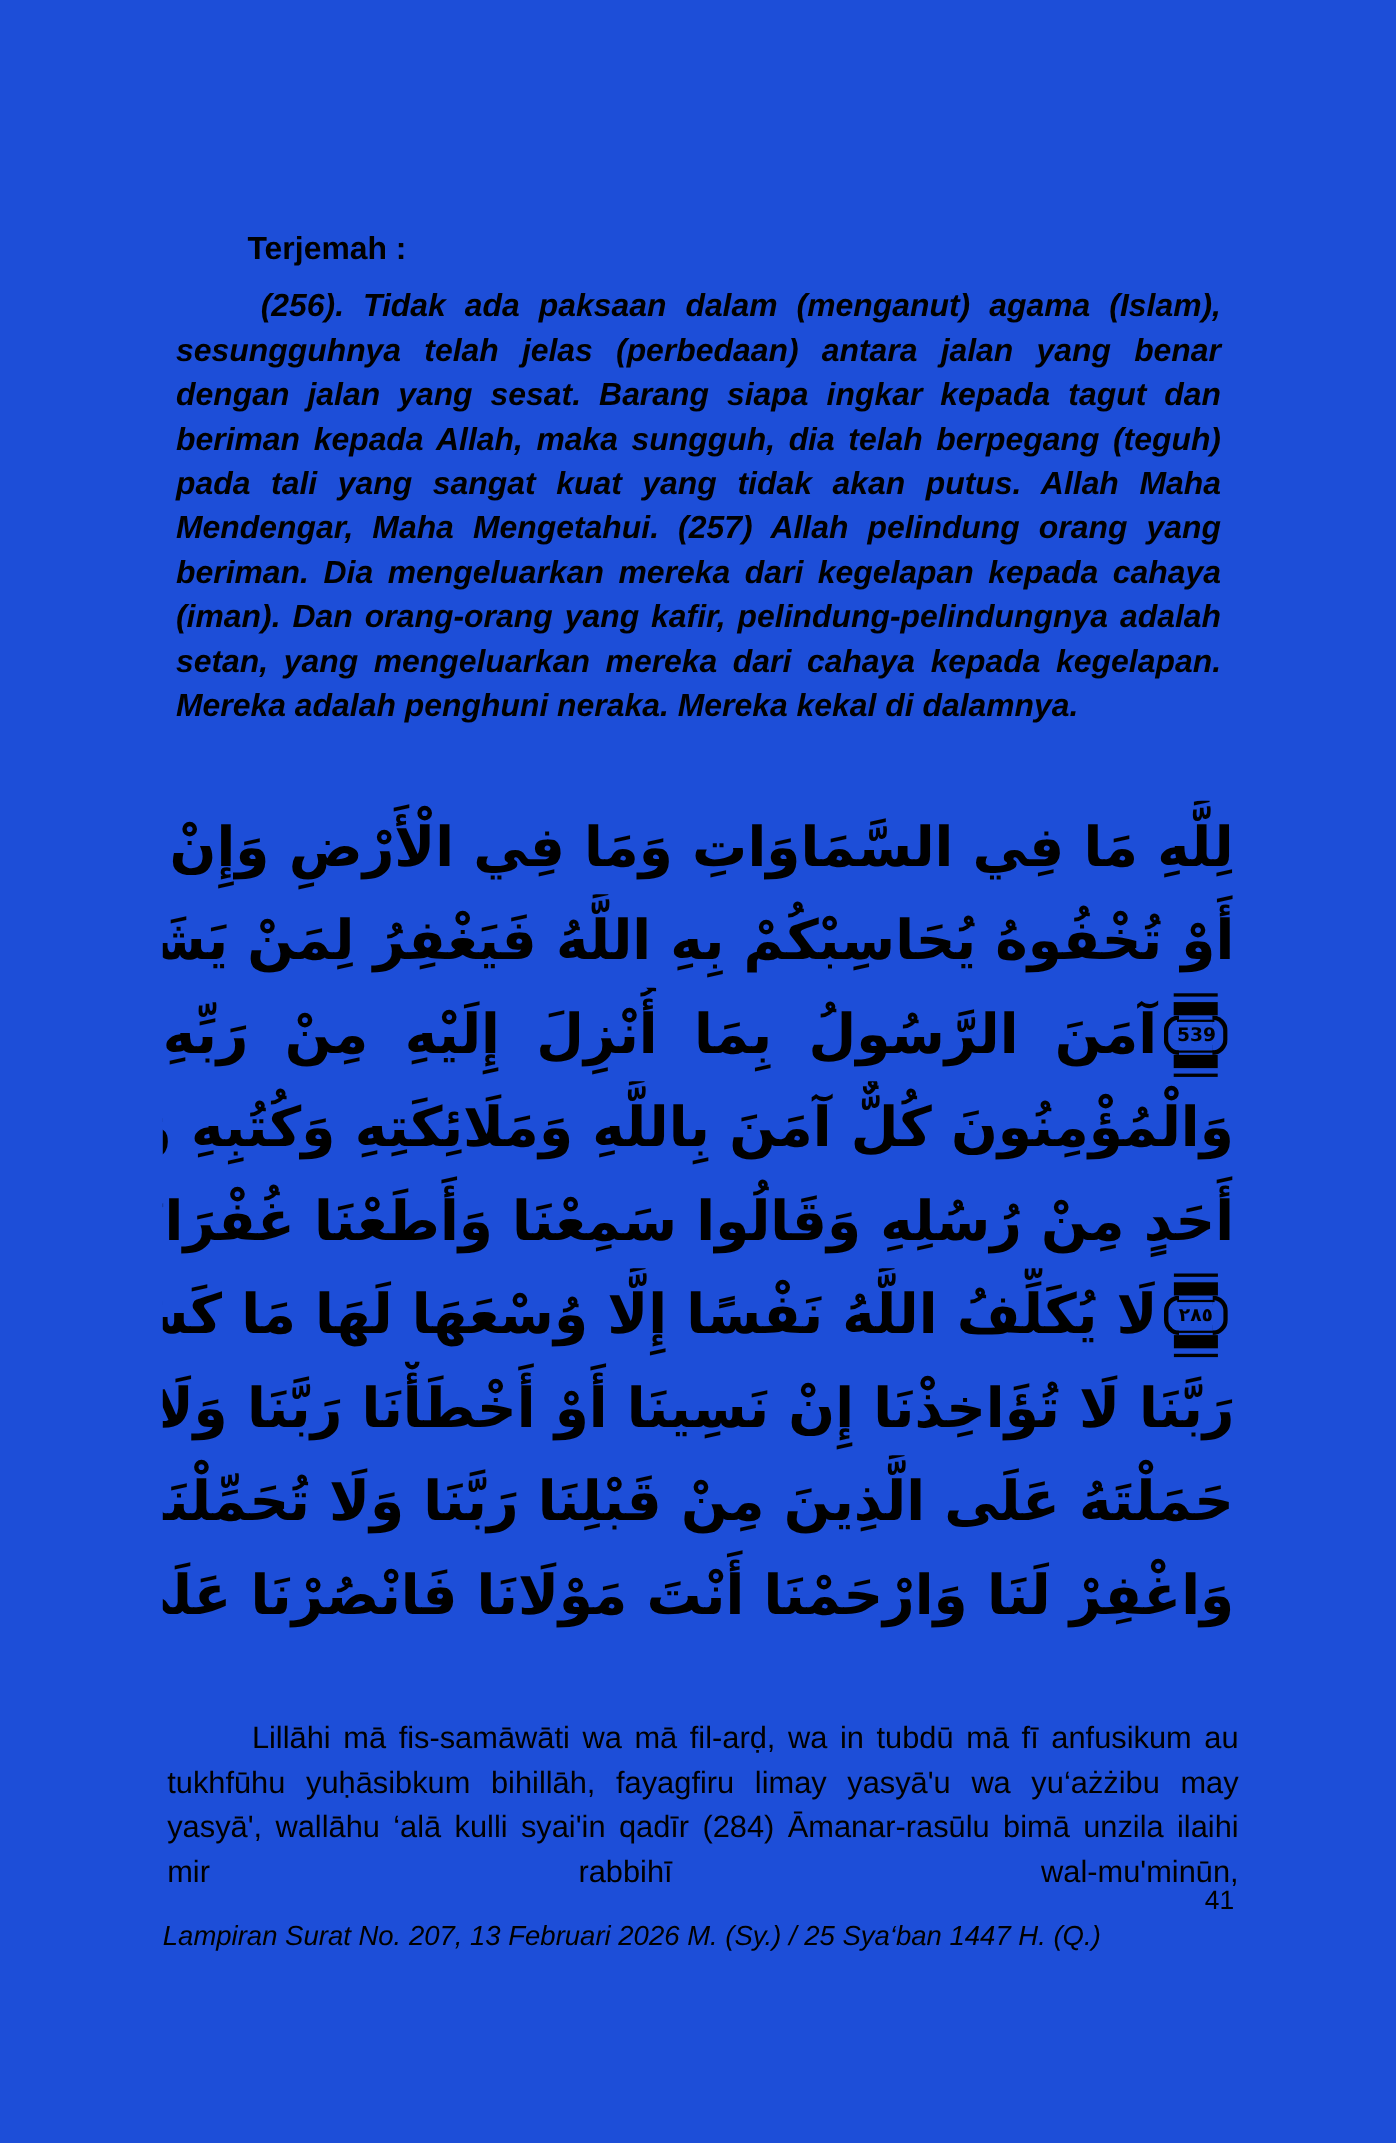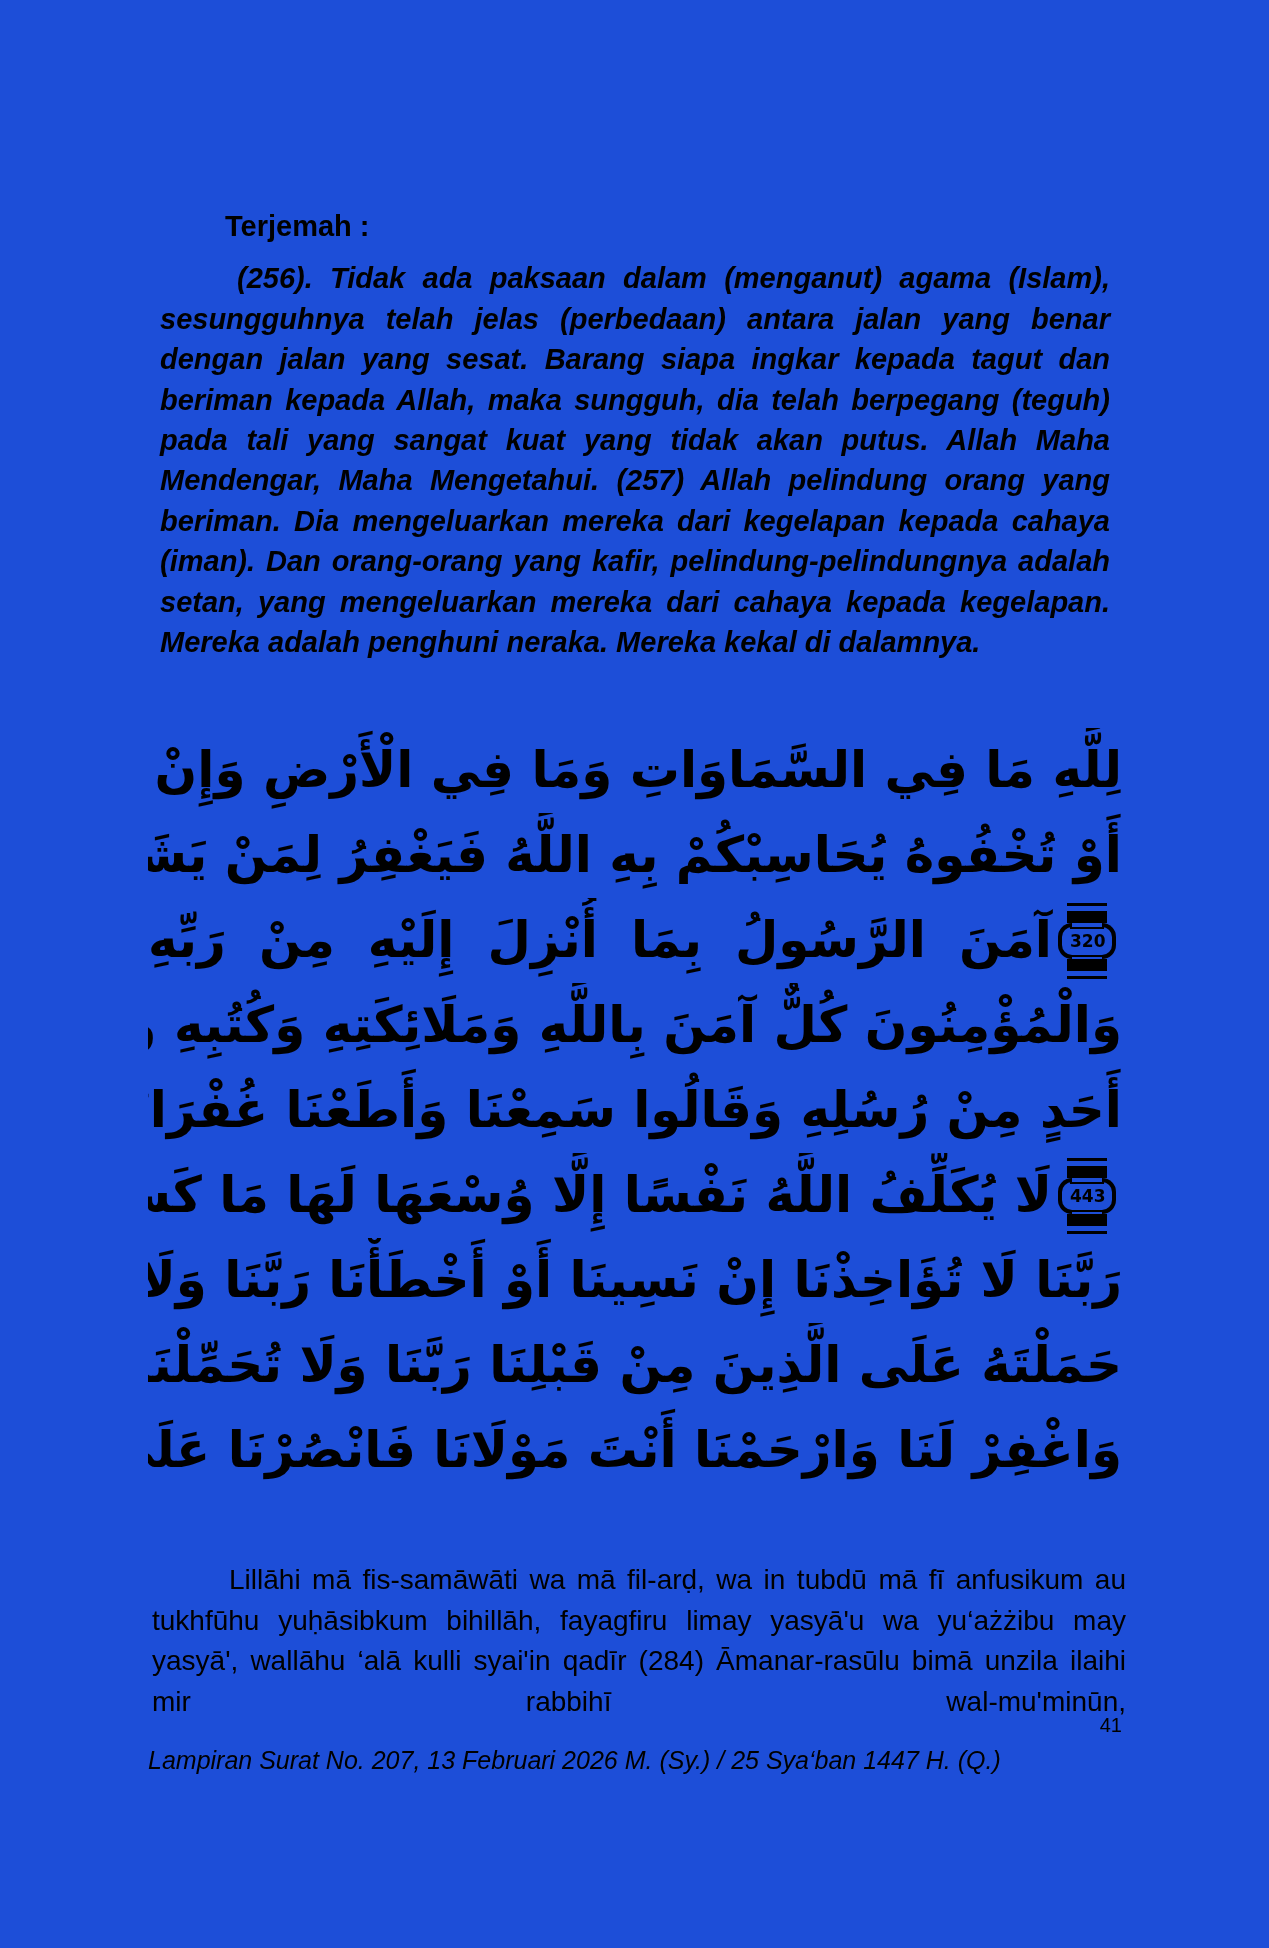--- a/index.html
+++ b/index.html
@@ -51,21 +51,21 @@
 
     .translit-block {
       position: absolute; left: 148px; top: 1556px; width: 974px;
       font-family: "Liberation Sans", sans-serif;
       font-size: 28px; line-height: 40.5px;
       text-align: justify; text-align-last: justify; margin: 4px;
       text-indent: 77px;
     }
     .page-number {
       position: absolute; right: 147px; top: 1714px;
-      font-family: "Liberation Sans", sans-serif; font-size: 20px;
+      font-family: "Liberation Sans", sans-serif; font-size: 24px;
     }
     .footer-note {
       position: absolute; left: 148px; top: 1746px;
       font-family: "Liberation Sans", sans-serif; font-size: 25px; font-style: italic;
     }
   </style>
 </head>
 <body>
 
 <div class="page">
@@ -80,39 +80,39 @@
         <span class="ar-text">لِلَّهِ مَا فِي السَّمَاوَاتِ وَمَا فِي الْأَرْضِ وَإِنْ تُبْدُوا مَا فِي أَنْفُسِكُمْ</span>
       </div>
       <div class="ar-line">
         <span class="ar-text">أَوْ تُخْفُوهُ يُحَاسِبْكُمْ بِهِ اللَّهُ فَيَغْفِرُ لِمَنْ يَشَاءُ وَيُعَذِّبُ مَنْ يَشَاءُ وَاللَّهُ</span>
       </div>
       <div class="ar-line">
         <span class="ayah-marker">
           <span class="bar b1"></span>
           <span class="bar b2"></span>
           <span class="paren pl"></span>
-          <span class="num-box">320</span>
+          <span class="num-box">539</span>
           <span class="paren pr"></span>
           <span class="bar b3"></span>
           <span class="bar b4"></span>
         </span>
         <span class="ar-text">آمَنَ الرَّسُولُ بِمَا أُنْزِلَ إِلَيْهِ مِنْ رَبِّهِ</span>
       </div>
       <div class="ar-line">
         <span class="ar-text">وَالْمُؤْمِنُونَ كُلٌّ آمَنَ بِاللَّهِ وَمَلَائِكَتِهِ وَكُتُبِهِ وَرُسُلِهِ لَا نُفَرِّقُ بَيْنَ</span>
       </div>
       <div class="ar-line">
         <span class="ar-text">أَحَدٍ مِنْ رُسُلِهِ وَقَالُوا سَمِعْنَا وَأَطَعْنَا غُفْرَانَكَ رَبَّنَا وَإِلَيْكَ الْمَصِيرُ</span>
       </div>
       <div class="ar-line">
         <span class="ayah-marker">
           <span class="bar b1"></span>
           <span class="bar b2"></span>
           <span class="paren pl"></span>
-          <span class="num-box">443</span>
+          <span class="num-box">٢٨٥</span>
           <span class="paren pr"></span>
           <span class="bar b3"></span>
           <span class="bar b4"></span>
         </span>
         <span class="ar-text">لَا يُكَلِّفُ اللَّهُ نَفْسًا إِلَّا وُسْعَهَا لَهَا مَا كَسَبَتْ وَعَلَيْهَا مَا اكْتَسَبَتْ</span>
       </div>
       <div class="ar-line">
         <span class="ar-text">رَبَّنَا لَا تُؤَاخِذْنَا إِنْ نَسِينَا أَوْ أَخْطَأْنَا رَبَّنَا وَلَا تَحْمِلْ عَلَيْنَا إِصْرًا كَمَا</span>
       </div>
       <div class="ar-line">

